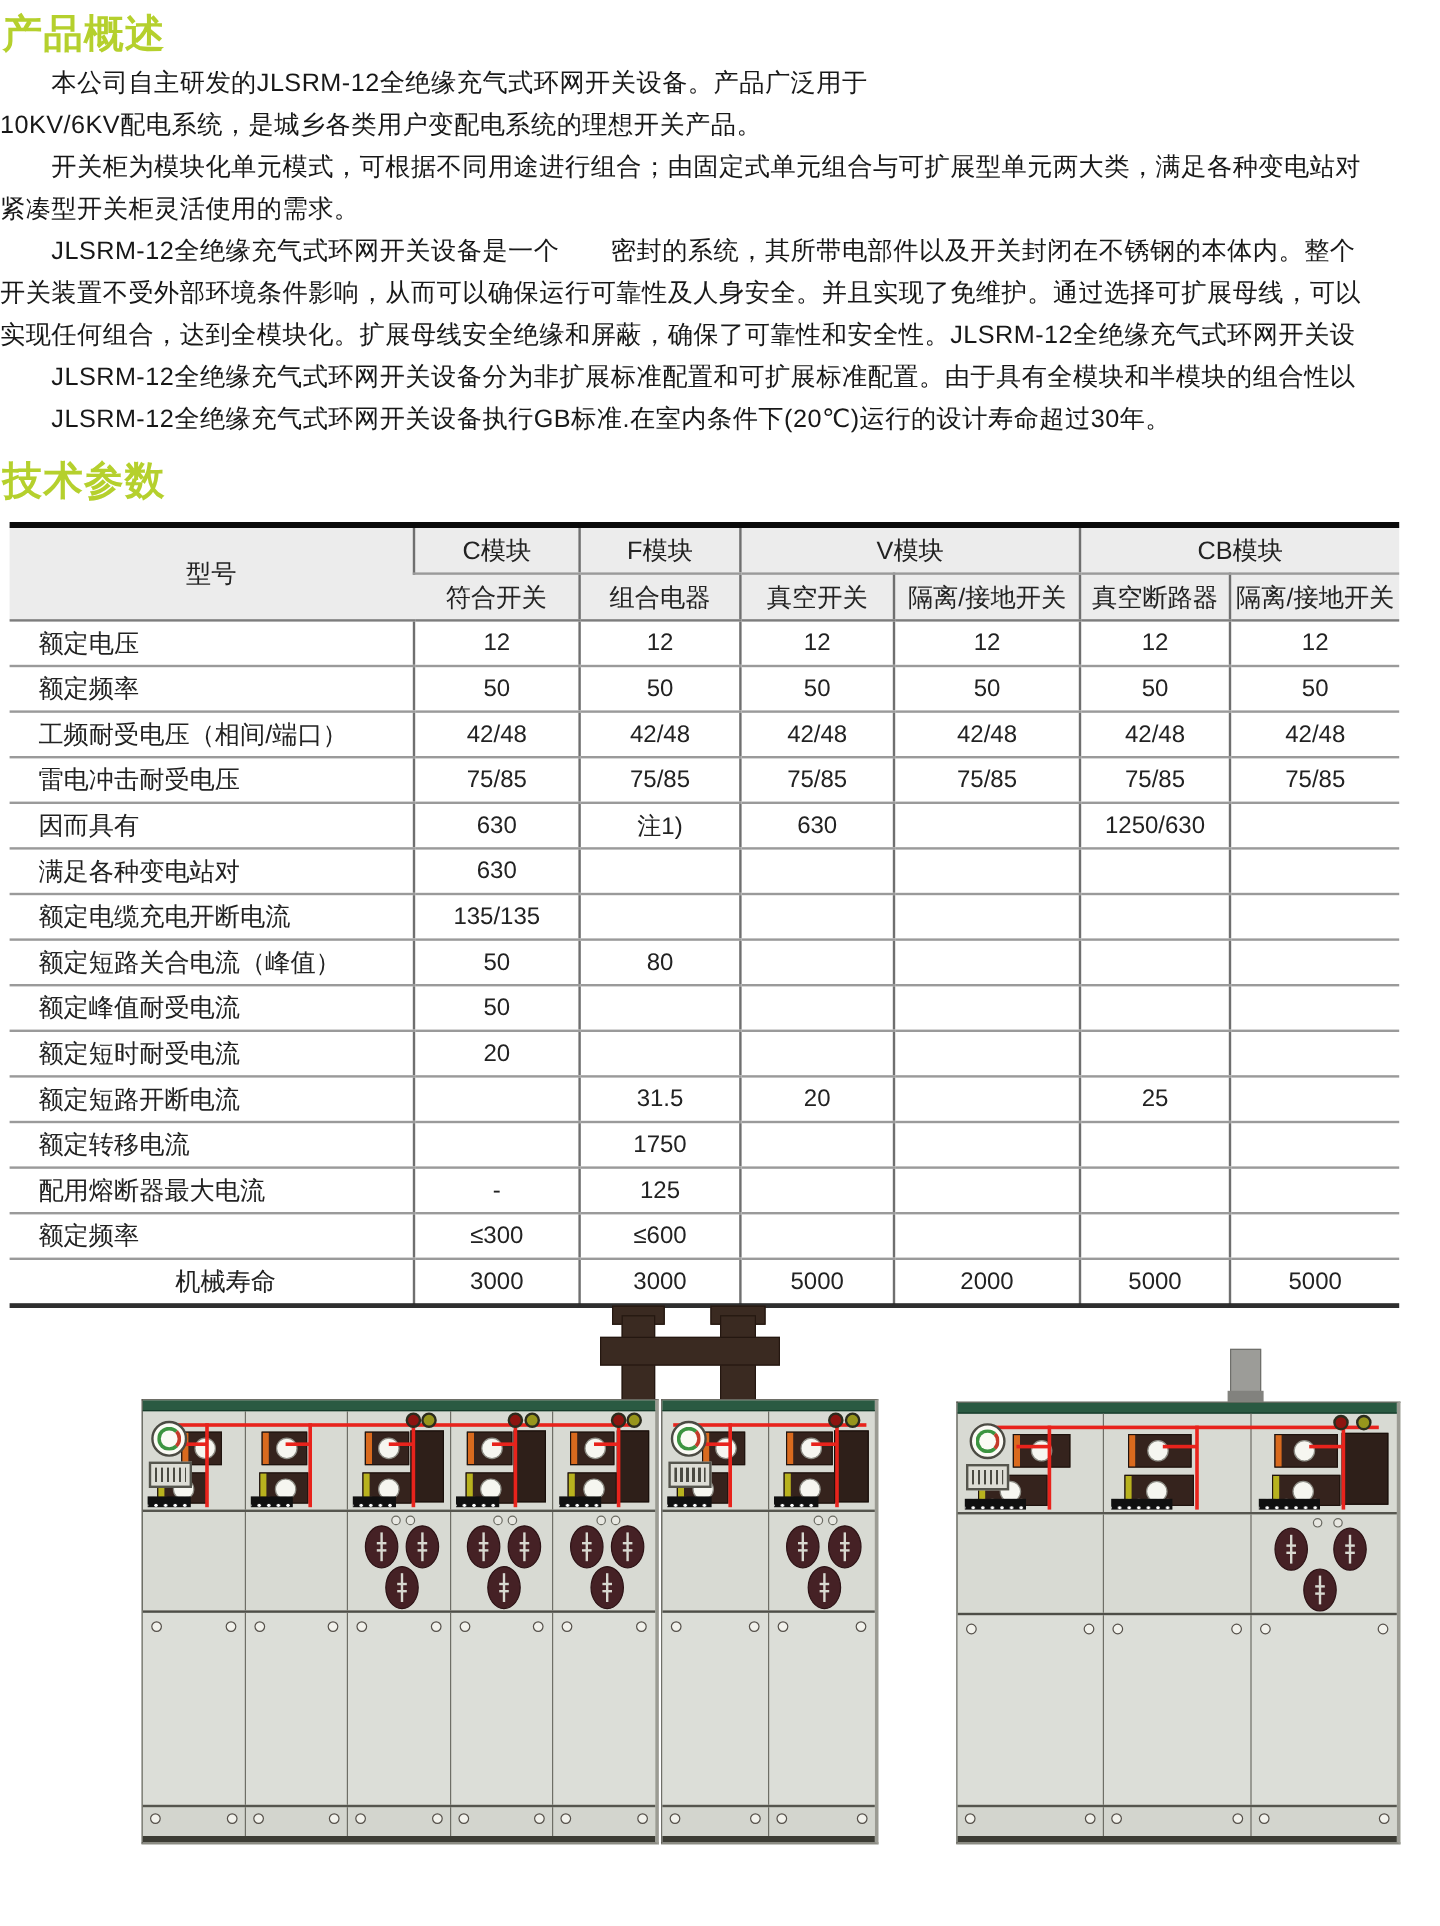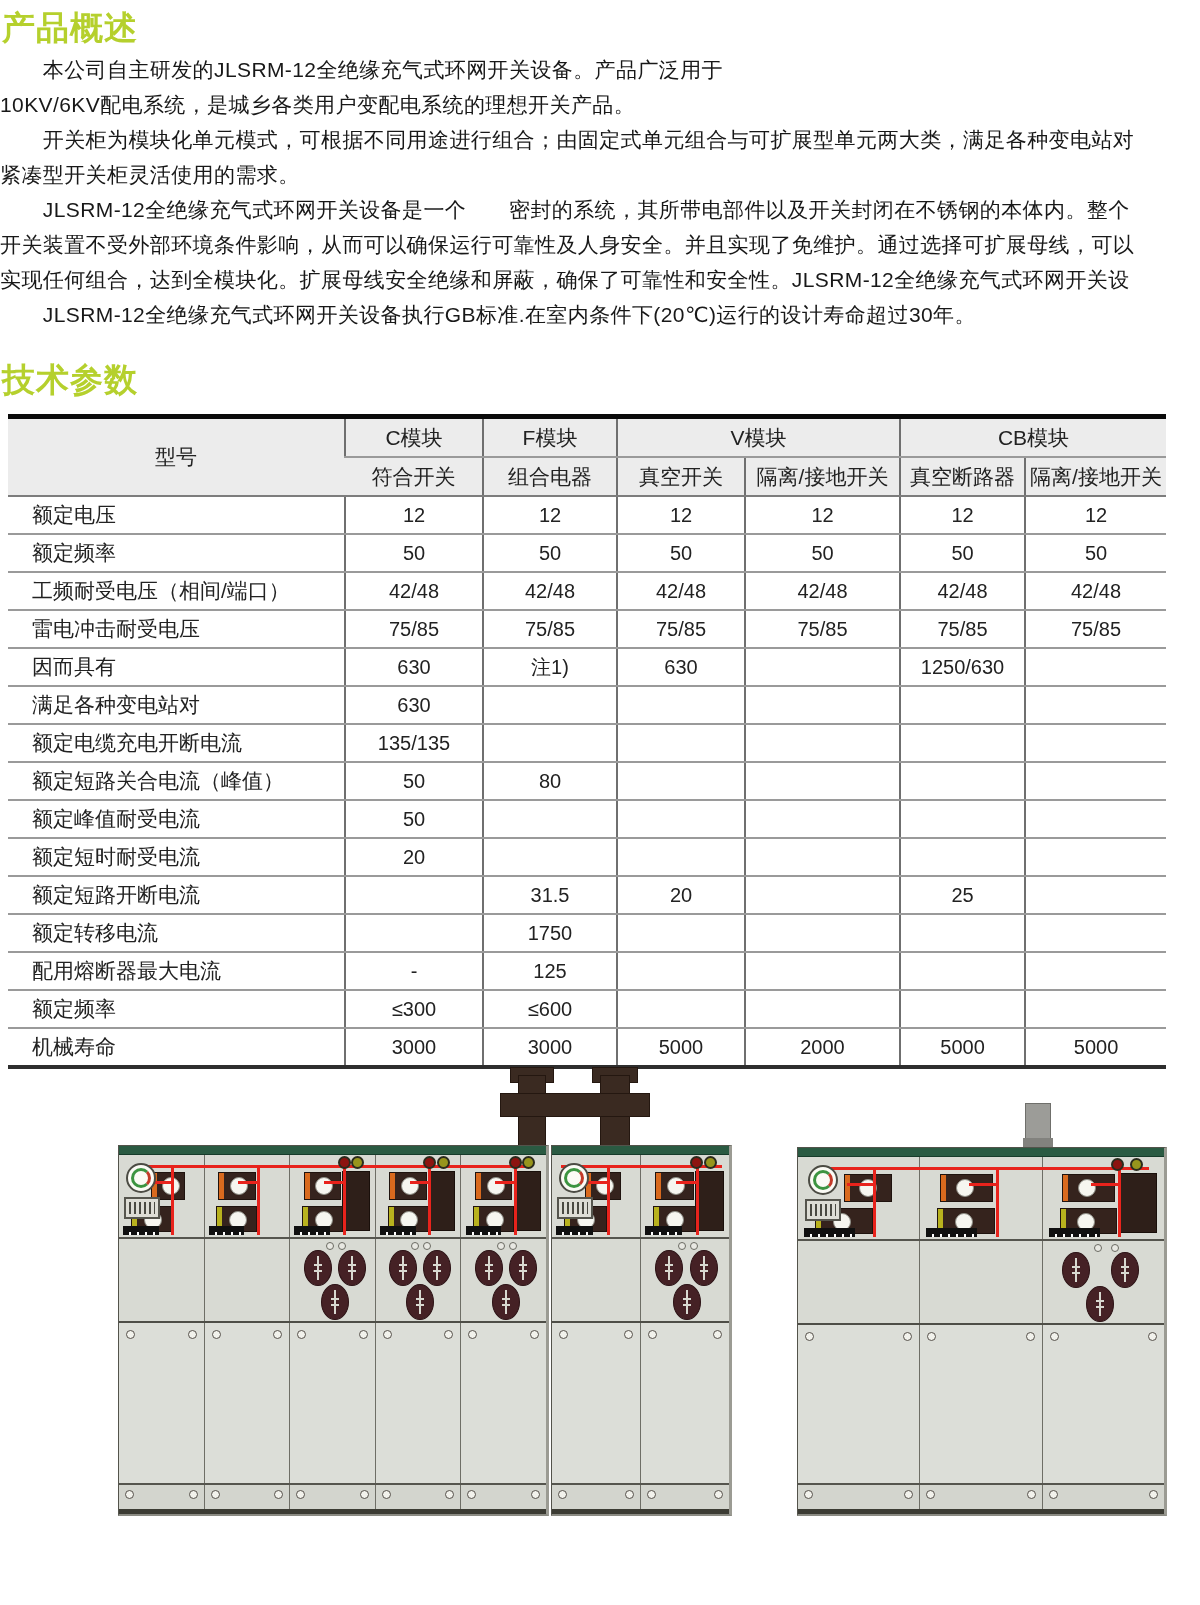--- a/index.html
+++ b/index.html
@@ -5,21 +5,21 @@
   html,body{margin:0;padding:0;}
   body{
     width:1200px;height:1605px;overflow:hidden;position:relative;
     background:#ffffff;color:#1c1c1c;
     font-family:"Liberation Sans","DejaVu Sans",sans-serif;
   }
   .section-heading{
     font-size:33px;font-weight:bold;color:#b5d02d;
     margin:8px 0 4px 2px;letter-spacing:1px;line-height:40px;
   }
-  .section-heading.second{margin-top:28px;}
+  .section-heading.second{margin-top:14px;}
   .overview{margin:4px 0 0 0;}
   .tline{
     font-size:21px;line-height:35px;white-space:nowrap;
     letter-spacing:0.4px;color:#181818;
   }
   
   table.specs{
     margin:14px 0 0 8px;width:1158px;table-layout:fixed;
     border-collapse:collapse;
     border-top:5px solid #0a0a0a;border-bottom:4px solid #2e2e2e;
@@ -27,21 +27,21 @@
   }
   table.specs th,table.specs td{
     padding:0;font-weight:normal;
     border-left:2px solid #6f6f6f;
   }
   table.specs th:first-child,table.specs td:first-child{border-left:none;}
   thead th{background:#ececec;height:37px;font-size:21px;}
   thead .group-th{border-bottom:2px solid #9a9a9a;}
   thead tr:last-child th,thead th.model-th{border-bottom:2px solid #7d7d7d;}
   tbody td{height:36px;border-bottom:2px solid #9a9a9a;text-align:center;}
-  tbody tr:last-child td{border-bottom:none;}
+  tbody tr:last-child td{border-bottom:none;text-align:center;}
   tbody td.row-label{text-align:left;padding-left:24px;font-size:21px;}
   
   .figure-area{position:relative;height:449px;}
   .cab{
     position:absolute;display:flex;flex-direction:column;
     background:#d8dad3;border:1.5px solid #53534b;
     border-right:3px solid #9b9b93;border-bottom:2px solid #8b8b83;
   }
   .cab-green{height:8px;background:#2a5a42;border-bottom:1px solid #163b2a;}
   .cab-mimic{position:relative;height:82px;display:flex;}
@@ -99,20 +99,21 @@
 <h1 class="section-heading">产品概述</h1>
 
 <div class="overview">
     <div class="tline">　　本公司自主研发的JLSRM-12全绝缘充气式环网开关设备。产品广泛用于</div>
     <div class="tline">10KV/6KV配电系统，是城乡各类用户变配电系统的理想开关产品。</div>
     <div class="tline">　　开关柜为模块化单元模式，可根据不同用途进行组合；由固定式单元组合与可扩展型单元两大类，满足各种变电站对</div>
     <div class="tline">紧凑型开关柜灵活使用的需求。</div>
     <div class="tline">　　JLSRM-12全绝缘充气式环网开关设备是一个　　密封的系统，其所带电部件以及开关封闭在不锈钢的本体内。整个</div>
     <div class="tline">开关装置不受外部环境条件影响，从而可以确保运行可靠性及人身安全。并且实现了免维护。通过选择可扩展母线，可以</div>
     <div class="tline">实现任何组合，达到全模块化。扩展母线安全绝缘和屏蔽，确保了可靠性和安全性。JLSRM-12全绝缘充气式环网开关设</div>
+    <div class="tline">　　JLSRM-12全绝缘充气式环网开关设备分为非扩展标准配置和可扩展标准配置。由于具有全模块和半模块的组合性以</div>
     <div class="tline">　　JLSRM-12全绝缘充气式环网开关设备执行GB标准.在室内条件下(20℃)运行的设计寿命超过30年。</div>
   </div>
 
 <h1 class="section-heading second">技术参数</h1>
 
 <table class="specs">
   <colgroup>
     <col style="width:337px">
       <col style="width:138px">
       <col style="width:134px">

